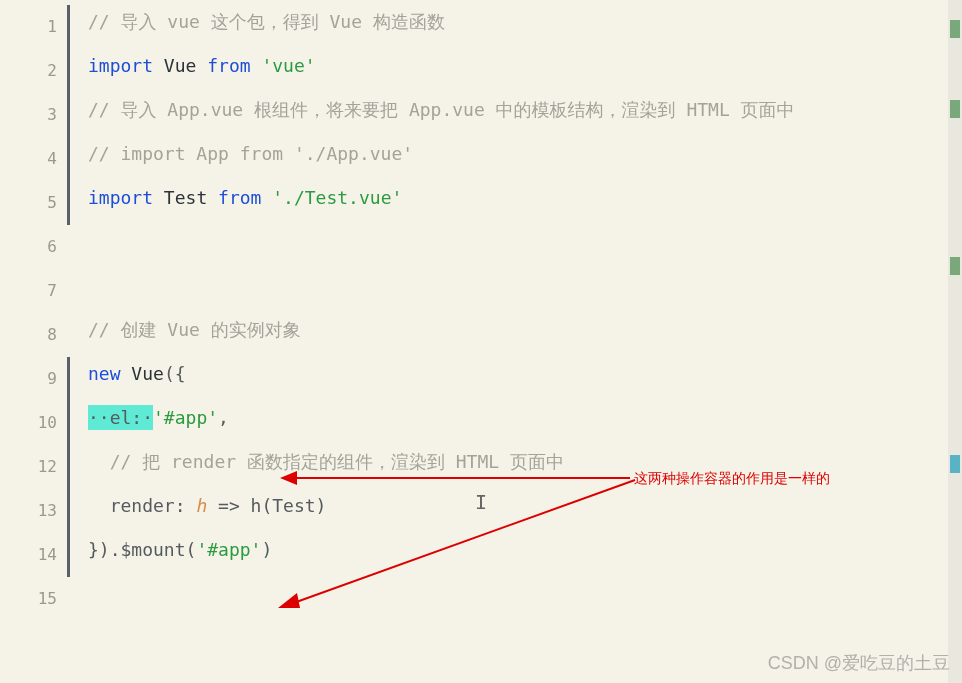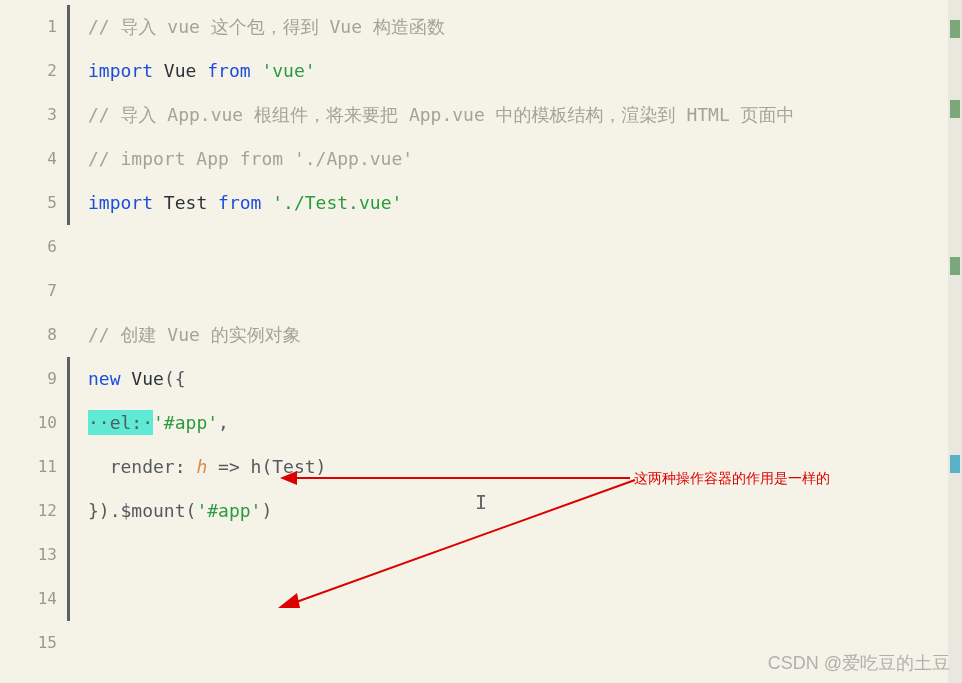--- a/index.html
+++ b/index.html
@@ -30,21 +30,20 @@
   padding-right: 10px;
   color: #9a9a8a;
   font-size: 16px;
   border-right: 3px solid transparent;
 }
 .line-num.marked {
   border-right: 3px solid #5a6068;
 }
 .code-area {
   flex: 1;
-  padding-top: 5px;
   padding-left: 18px;
   position: relative;
 }
 .code-line {
   height: 44px;
   line-height: 44px;
   white-space: pre;
   font-size: 18px;
   color: #555;
 }
@@ -107,38 +106,38 @@
     <div class="line-num marked">1</div>
     <div class="line-num marked">2</div>
     <div class="line-num marked">3</div>
     <div class="line-num marked">4</div>
     <div class="line-num marked">5</div>
     <div class="line-num">6</div>
     <div class="line-num">7</div>
     <div class="line-num">8</div>
     <div class="line-num marked">9</div>
     <div class="line-num marked">10</div>
-    <div class="line-num marked">11</div>
     <div class="line-num marked">12</div>
     <div class="line-num marked">13</div>
     <div class="line-num marked">14</div>
     <div class="line-num">15</div>
   </div>
 
   <div class="code-area">
     <div class="code-line"><span class="tok-comment">// 导入 vue 这个包，得到 Vue 构造函数</span></div>
     <div class="code-line"><span class="tok-keyword">import</span><span class="tok-class"> Vue </span><span class="tok-keyword">from</span><span> </span><span class="tok-string">'vue'</span></div>
     <div class="code-line"><span class="tok-comment">// 导入 App.vue 根组件，将来要把 App.vue 中的模板结构，渲染到 HTML 页面中</span></div>
     <div class="code-line"><span class="tok-comment">// import App from './App.vue'</span></div>
     <div class="code-line"><span class="tok-keyword">import</span><span class="tok-class"> Test </span><span class="tok-keyword">from</span><span> </span><span class="tok-string">'./Test.vue'</span></div>
     <div class="code-line"></div>
     <div class="code-line"></div>
     <div class="code-line"><span class="tok-comment">// 创建 Vue 的实例对象</span></div>
     <div class="code-line"><span class="tok-keyword">new</span><span> </span><span class="tok-class">Vue</span><span class="tok-punc">({</span></div>
     <div class="code-line"><span class="highlight tok-plain">··el:·</span><span class="tok-string">'#app'</span><span class="tok-punc">,</span></div>
+    <div class="code-line"><span>  </span><span class="tok-comment">// 把 render 函数指定的组件，渲染到 HTML 页面中</span></div>
     <div class="code-line"><span>  </span><span class="tok-prop">render</span><span class="tok-punc">: </span><span class="tok-param">h</span><span class="tok-plain"> =&gt; h(Test)</span></div>
     <div class="code-line"><span class="tok-punc">}).</span><span class="tok-prop">$mount</span><span class="tok-punc">(</span><span class="tok-string">'#app'</span><span class="tok-punc">)</span></div>
     <div class="code-line"></div>
 
     <span class="cursor-beam" style="left:405px; top:490px;">I</span>
   </div>
 
   <div class="scrollbar-track">
     <div class="scrollbar-mark" style="top:20px; background:#7aa87a;"></div>
     <div class="scrollbar-mark" style="top:100px; background:#7aa87a;"></div>

